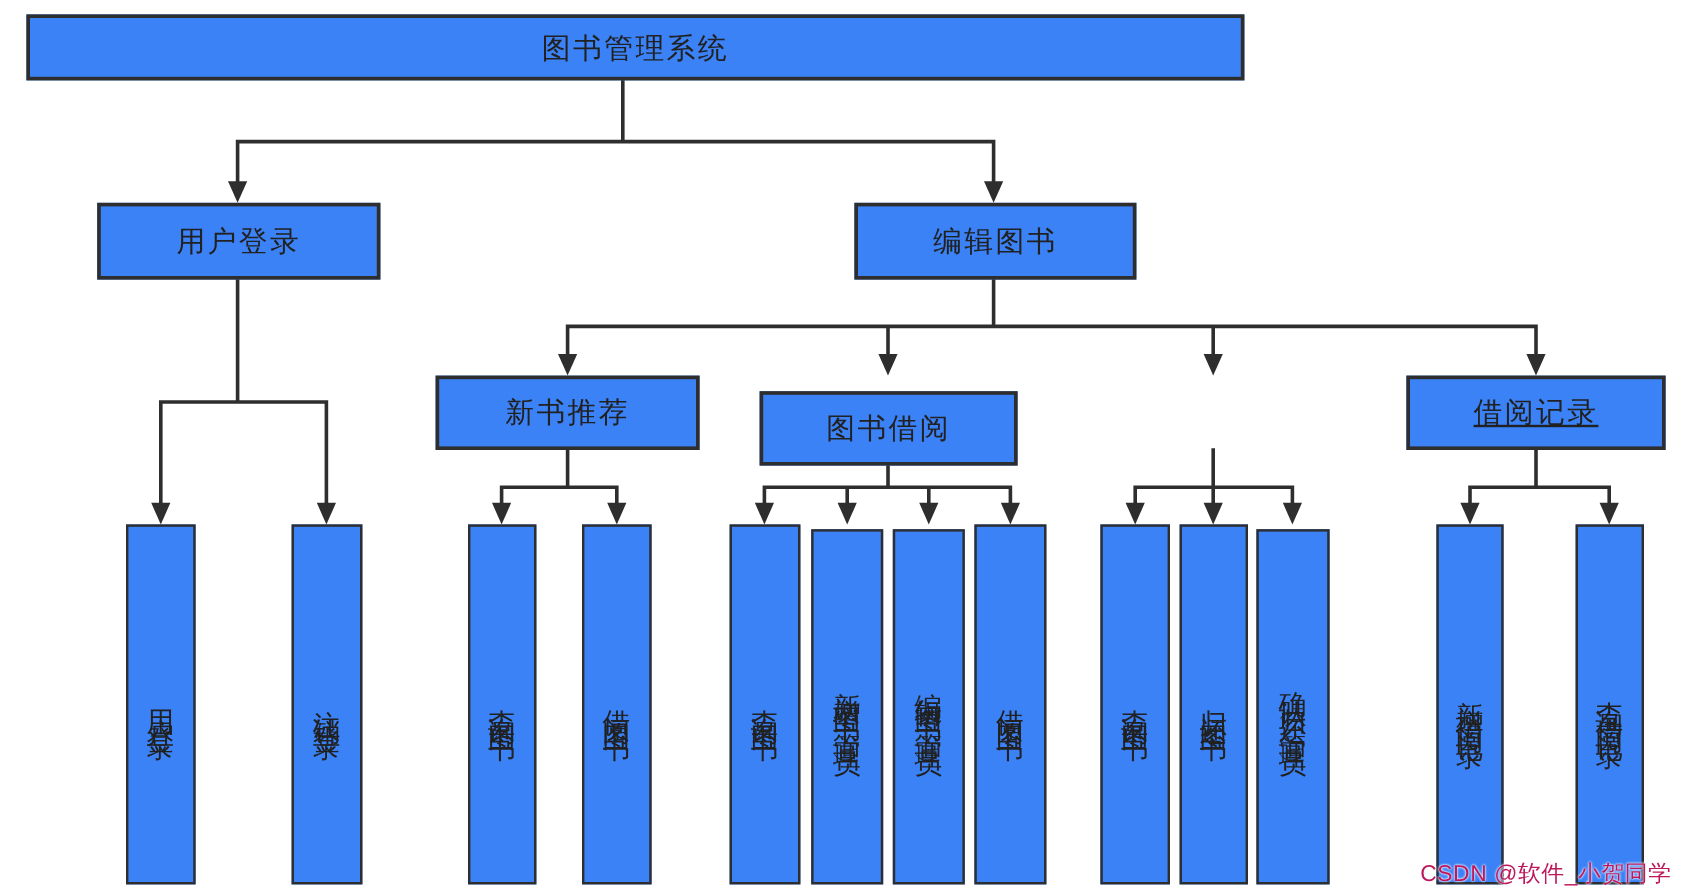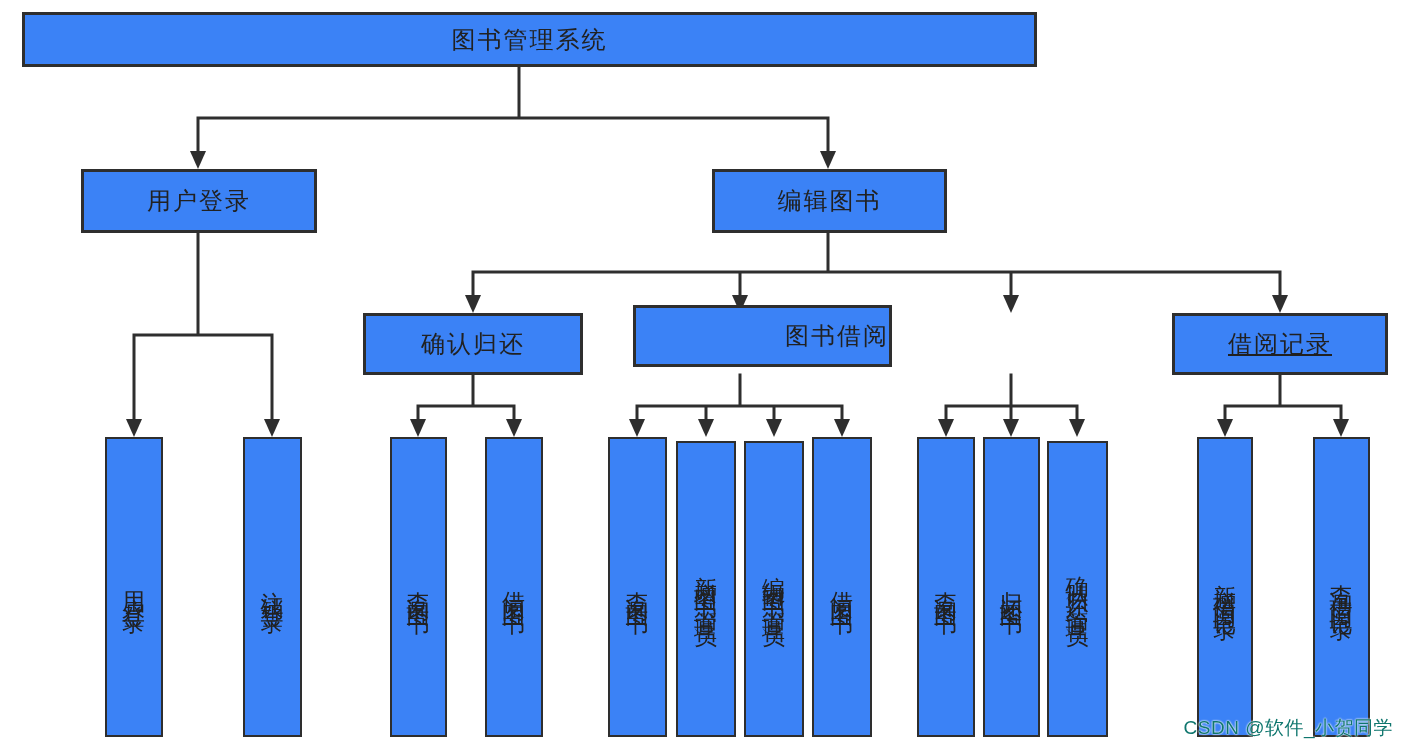--- a/index.html
+++ b/index.html
@@ -44,21 +44,21 @@
   }
   .vbox.offset { top: 441px; height: 296px; }
 
   
   #b-root    { left: 22px;  top: 12px;  width: 1015px; height: 55px; }
   
   #b-login   { left: 81px;  top: 169px; width: 236px; height: 64px; }
   #b-mgmt    { left: 712px; top: 169px; width: 235px; height: 64px; }
   
   #b-rec     { left: 363px;  top: 313px; width: 220px; height: 62px; }
-  #b-borrow  { left: 633px;  top: 305px; width: 259px; height: 62px; justify-content: flex-end; }
+  #b-borrow  { left: 633px;  top: 326px; width: 215px; height: 62px; }
   #b-current { left: 903px;  top: 313px; width: 217px; height: 62px; }
   #b-record  { left: 1172px; top: 313px; width: 216px; height: 62px; text-decoration: underline; }
   
   #l-login   { left: 105px;  width: 58px; }
   #l-logout  { left: 243px;  width: 59px; }
   #l-rec-q   { left: 390px;  width: 57px; }
   #l-rec-b   { left: 485px;  width: 58px; }
   #l-bb-q    { left: 608px;  width: 59px; }
   #l-bb-add  { left: 676px;  width: 60px; }
   #l-bb-edit { left: 744px;  width: 60px; }
@@ -68,21 +68,21 @@
   #l-cb-c    { left: 1047px; width: 61px; }
   #l-br-add  { left: 1197px; width: 56px; }
   #l-br-q    { left: 1313px; width: 57px; }
 
   .watermark {
     position: absolute;
     right: 12px;
     bottom: 6px;
     font-size: 19px;
     letter-spacing: 0.5px;
-    color: #0f766e;
+    color: #be185d;
     z-index: 2;
     text-shadow: 0 0 2px #ffffff, 0 0 2px #ffffff;
   }
 </style>
 </head>
 <body>
 
 <div class="canvas">
 
   <svg class="wires" viewBox="0 0 1405 747" xmlns="http://www.w3.org/2000/svg" aria-hidden="true">
@@ -122,21 +122,21 @@
   </div>
 
   <div class="box hbox" id="b-login">
     <span>用户登录</span>
   </div>
   <div class="box hbox" id="b-mgmt">
     <span>编辑图书</span>
   </div>
 
   <div class="box hbox" id="b-rec">
-    <span>确认归还</span>
+    <span>新书推荐</span>
   </div>
   <div class="box hbox" id="b-borrow">
     <span>图书借阅</span>
   </div>
   <div class="box hbox" id="b-record">
     <span>借阅记录</span>
   </div>
 
   <div class="box vbox" id="l-login">
     <span class="vtext">用户登录</span>

